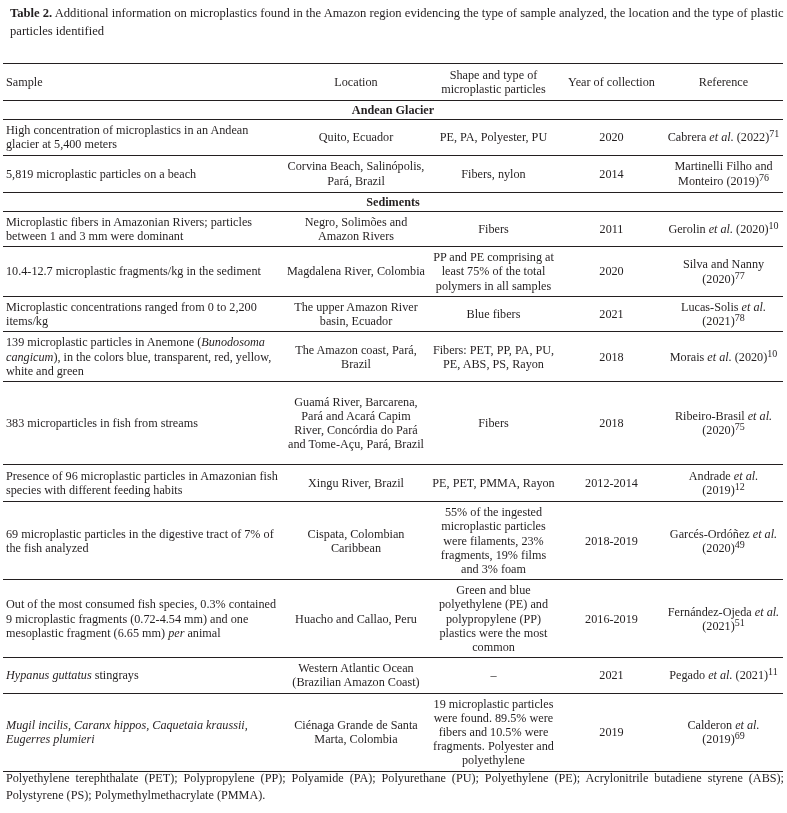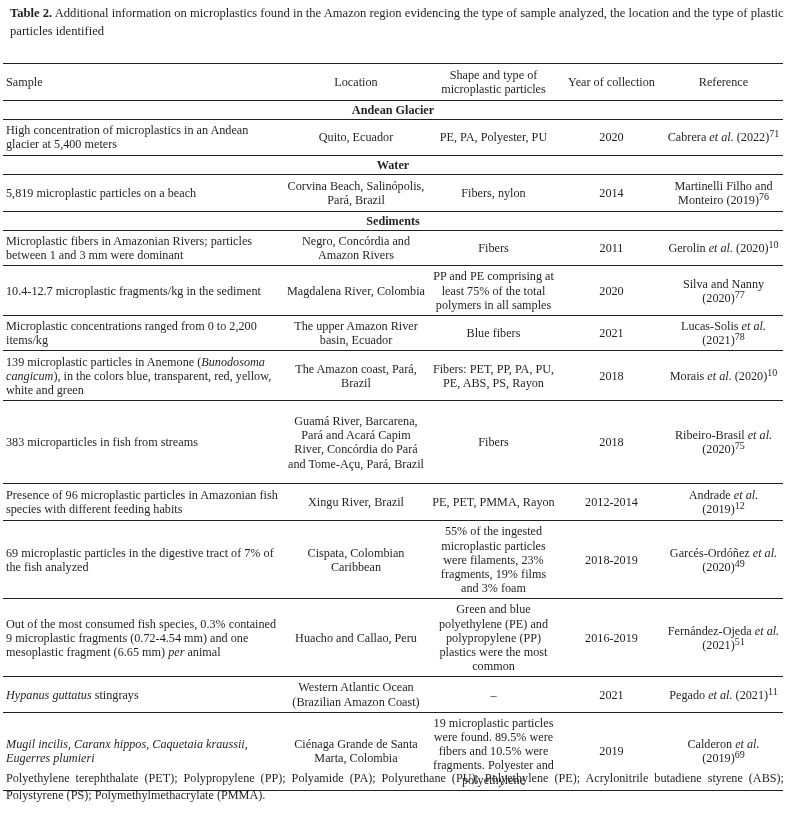--- a/index.html
+++ b/index.html
@@ -72,36 +72,33 @@
       <tr class="section">
         <td colspan="5">Andean Glacier</td>
       </tr>
       <tr style="height: 34px;">
         <td class="sample"><span>High concentration of microplastics in an Andean glacier at 5,400 meters</span><i></i><span></span></td>
         <td>Quito, Ecuador</td>
         <td>PE, PA, Polyester, PU</td>
         <td>2020</td>
         <td><span>Cabrera</span><i> et al.</i><span> (2022)</span><sup>71</sup></td>
       </tr>
-      <tr class="section">
-        <td colspan="5">Water</td>
-      </tr>
       <tr style="height: 37px;">
         <td class="sample"><span>5,819 microplastic particles on a beach</span><i></i><span></span></td>
         <td>Corvina Beach, Salinópolis, Pará, Brazil</td>
         <td>Fibers, nylon</td>
         <td>2014</td>
         <td><span>Martinelli Filho and Monteiro</span><i></i><span> (2019)</span><sup>76</sup></td>
       </tr>
       <tr class="section">
         <td colspan="5">Sediments</td>
       </tr>
       <tr style="height: 35px;">
         <td class="sample"><span>Microplastic fibers in Amazonian Rivers; particles between 1 and 3 mm were dominant</span><i></i><span></span></td>
-        <td>Negro, Concórdia and Amazon Rivers</td>
+        <td>Negro, Solimões and Amazon Rivers</td>
         <td>Fibers</td>
         <td>2011</td>
         <td><span>Gerolin</span><i> et al.</i><span> (2020)</span><sup>10</sup></td>
       </tr>
       <tr style="height: 48px;">
         <td class="sample"><span>10.4-12.7 microplastic fragments/kg in the sediment</span><i></i><span></span></td>
         <td>Magdalena River, Colombia</td>
         <td>PP and PE comprising at least 75% of the total polymers in all samples</td>
         <td>2020</td>
         <td><span>Silva and Nanny</span><i></i><span> (2020)</span><sup>77</sup></td>

